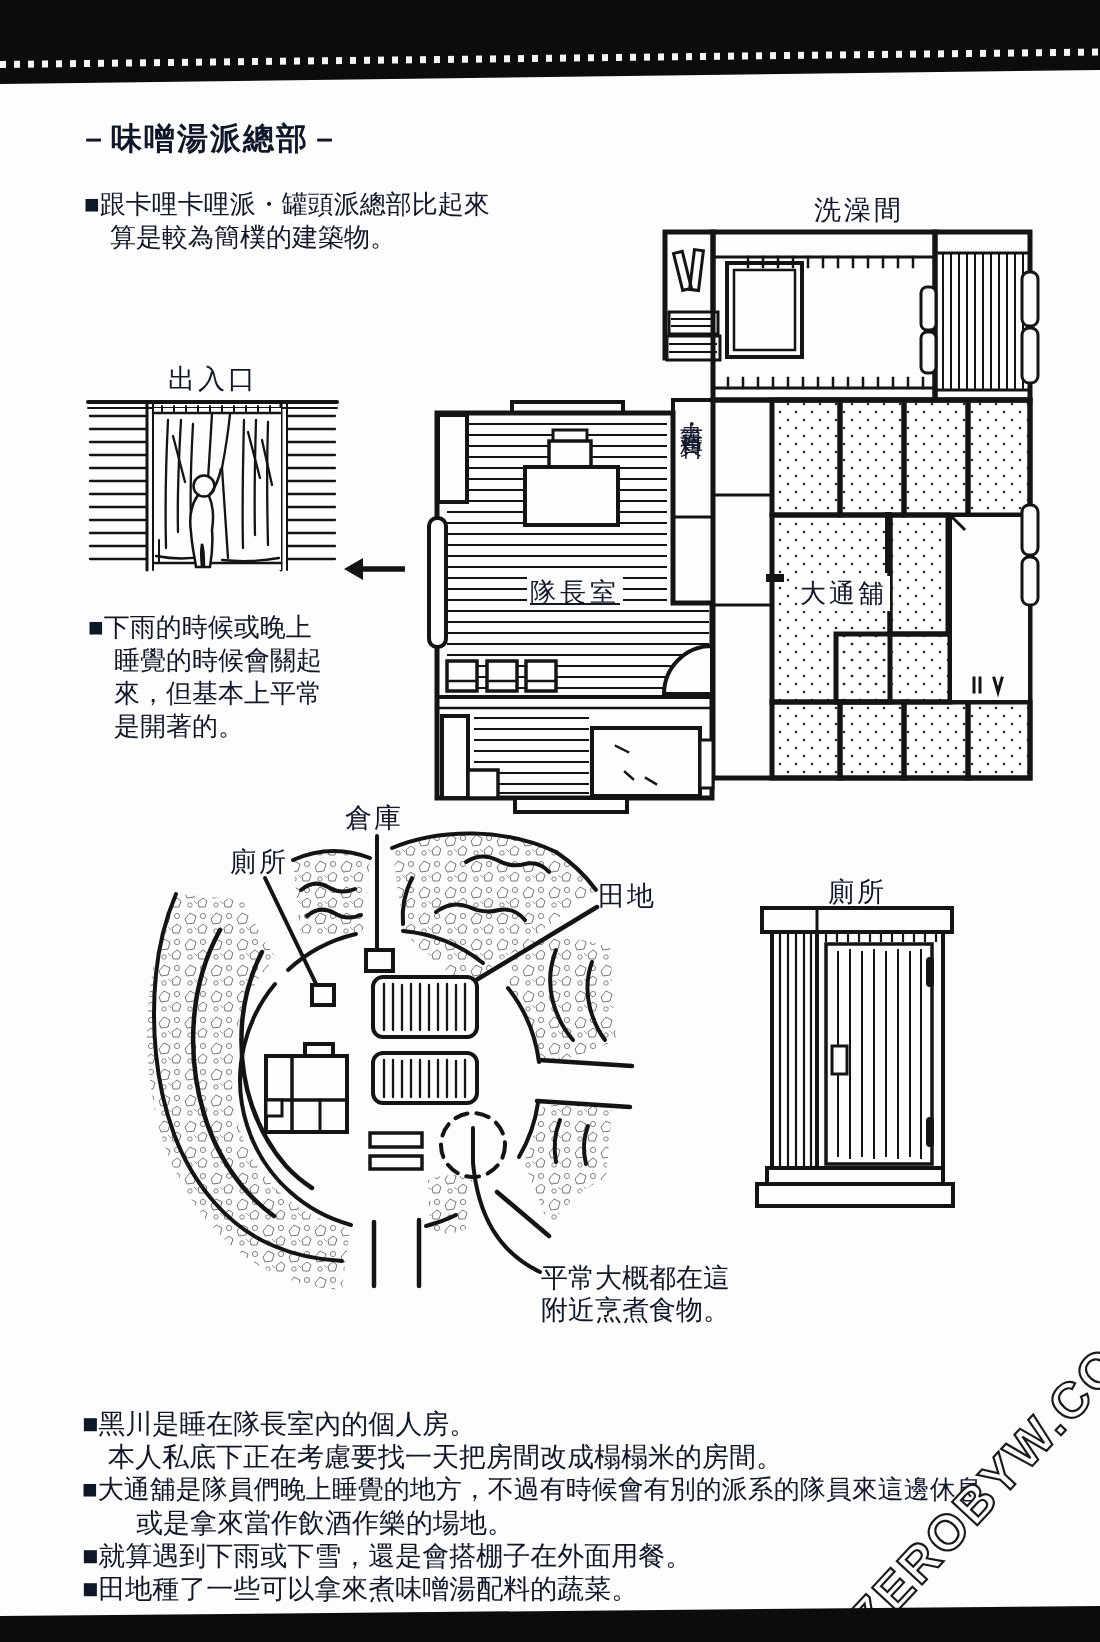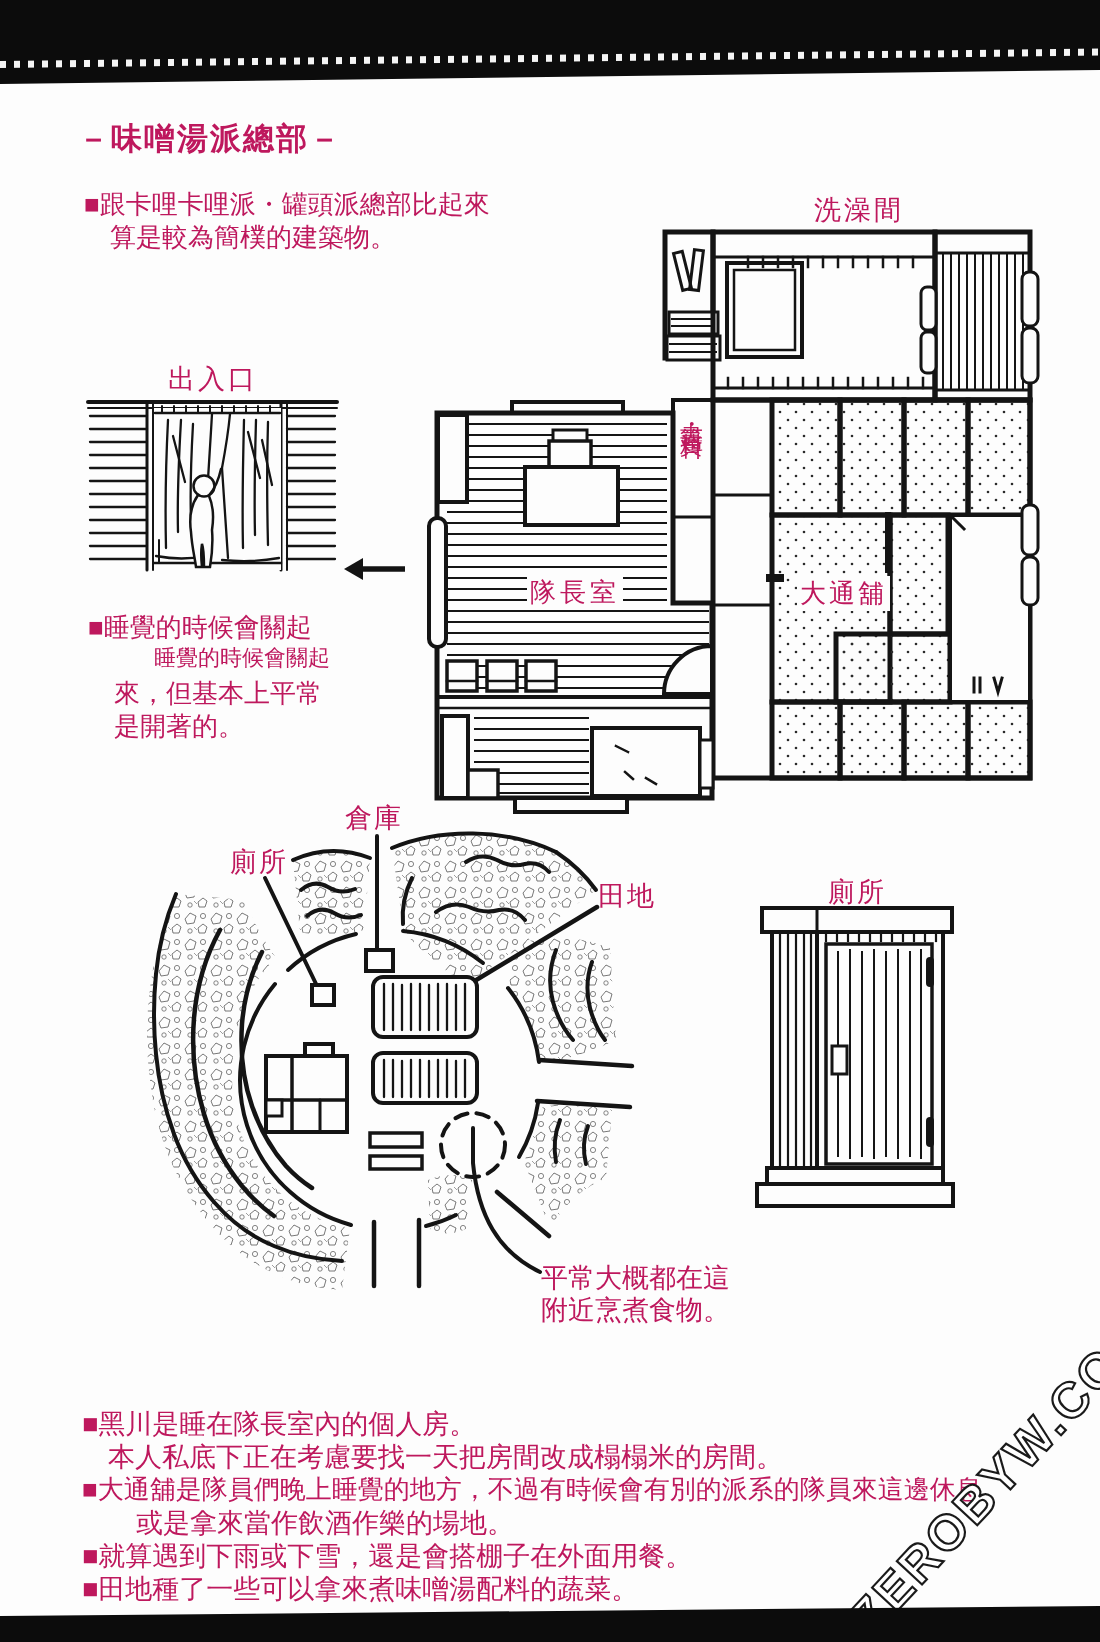--- a/index.html
+++ b/index.html
@@ -1,19 +1,19 @@
 <!DOCTYPE html>
 <html><head>
 <meta charset="utf-8">
 <style>
   html,body{margin:0;padding:0;background:#888;}
   .page{position:relative;width:1100px;height:1642px;background:#fdfdfd;overflow:hidden;
         font-family:"Liberation Sans",sans-serif;color:#141414;}
   .abs{position:absolute;}
-  .t{white-space:nowrap;color:#be185d;font-family:"Liberation Sans",sans-serif;}
+  .t{white-space:nowrap;color:#0f172a;font-family:"Liberation Sans",sans-serif;}
   .bold{font-weight:bold;}
   .band{background:#0c0c0c;left:0;width:1100px;}
   .stitch{position:absolute;left:0;width:1100px;height:7px;
           background:repeating-linear-gradient(90deg,#f5f5f5 0 6px,transparent 6px 14px);
           transform:rotate(-0.65deg);transform-origin:left center;}
   .vert{writing-mode:vertical-rl;text-orientation:upright;}
   svg{display:block;}
 </style>
 </head>
 <body>
@@ -423,26 +423,26 @@
       <rect x="757" y="1184" width="196" height="22" fill="#fdfdfd" stroke-width="4"></rect>
     </g>
   </svg>
 
   <div class="abs t bold" style="left:78px;top:118px;font-size:31px;letter-spacing:2px;">－味噌湯派總部－</div>
   <div class="abs t" style="left:84px;top:187px;font-size:26px;">■跟卡哩卡哩派・罐頭派總部比起來</div>
   <div class="abs t" style="left:110px;top:220px;font-size:26px;">算是較為簡樸的建築物。</div>
 
   <div class="abs t" style="left:814px;top:192px;font-size:27px;letter-spacing:3px;">洗澡間</div>
   <div class="abs t vert" style="left:677px;top:406px;font-size:23px;letter-spacing:3px;">書籍・資料</div>
-  <div class="abs t" style="left:527px;top:575px;font-size:26px;letter-spacing:4px;background:#fdfdfd;padding:0 3px;">隊長室</div>
+  <div class="abs t" style="left:527px;top:575px;font-size:26px;letter-spacing:4px;background:#fdfdfd;padding:0 3px;text-decoration:underline;">隊長室</div>
   <div class="abs t" style="left:797px;top:576px;font-size:26px;letter-spacing:3px;background:#fdfdfd;padding:0 3px;">大通舖</div>
 
   <div class="abs t" style="left:168px;top:361px;font-size:27px;letter-spacing:3px;">出入口</div>
-  <div class="abs t" style="left:88px;top:610px;font-size:26px;">■睡覺的時候會關起</div>
-  <div class="abs t" style="left:114px;top:643px;font-size:22px;margin-left:40px;">睡覺的時候會關起</div>
+  <div class="abs t" style="left:88px;top:610px;font-size:26px;">■下雨的時候或晚上</div>
+  <div class="abs t" style="left:114px;top:643px;font-size:26px;">睡覺的時候會關起</div>
   <div class="abs t" style="left:114px;top:676px;font-size:26px;">來，但基本上平常</div>
   <div class="abs t" style="left:114px;top:709px;font-size:26px;">是開著的。</div>
 
   <div class="abs t" style="left:230px;top:844px;font-size:27px;letter-spacing:2px;">廁所</div>
   <div class="abs t" style="left:345px;top:800px;font-size:27px;letter-spacing:2px;">倉庫</div>
   <div class="abs t" style="left:598px;top:878px;font-size:27px;letter-spacing:2px;">田地</div>
   <div class="abs t" style="left:828px;top:874px;font-size:27px;letter-spacing:2px;">廁所</div>
   <div class="abs t" style="left:541px;top:1260px;font-size:27px;font-family:Liberation Mono, monospace;">平常大概都在這</div>
   <div class="abs t" style="left:541px;top:1292px;font-size:27px;">附近烹煮食物。</div>
 

